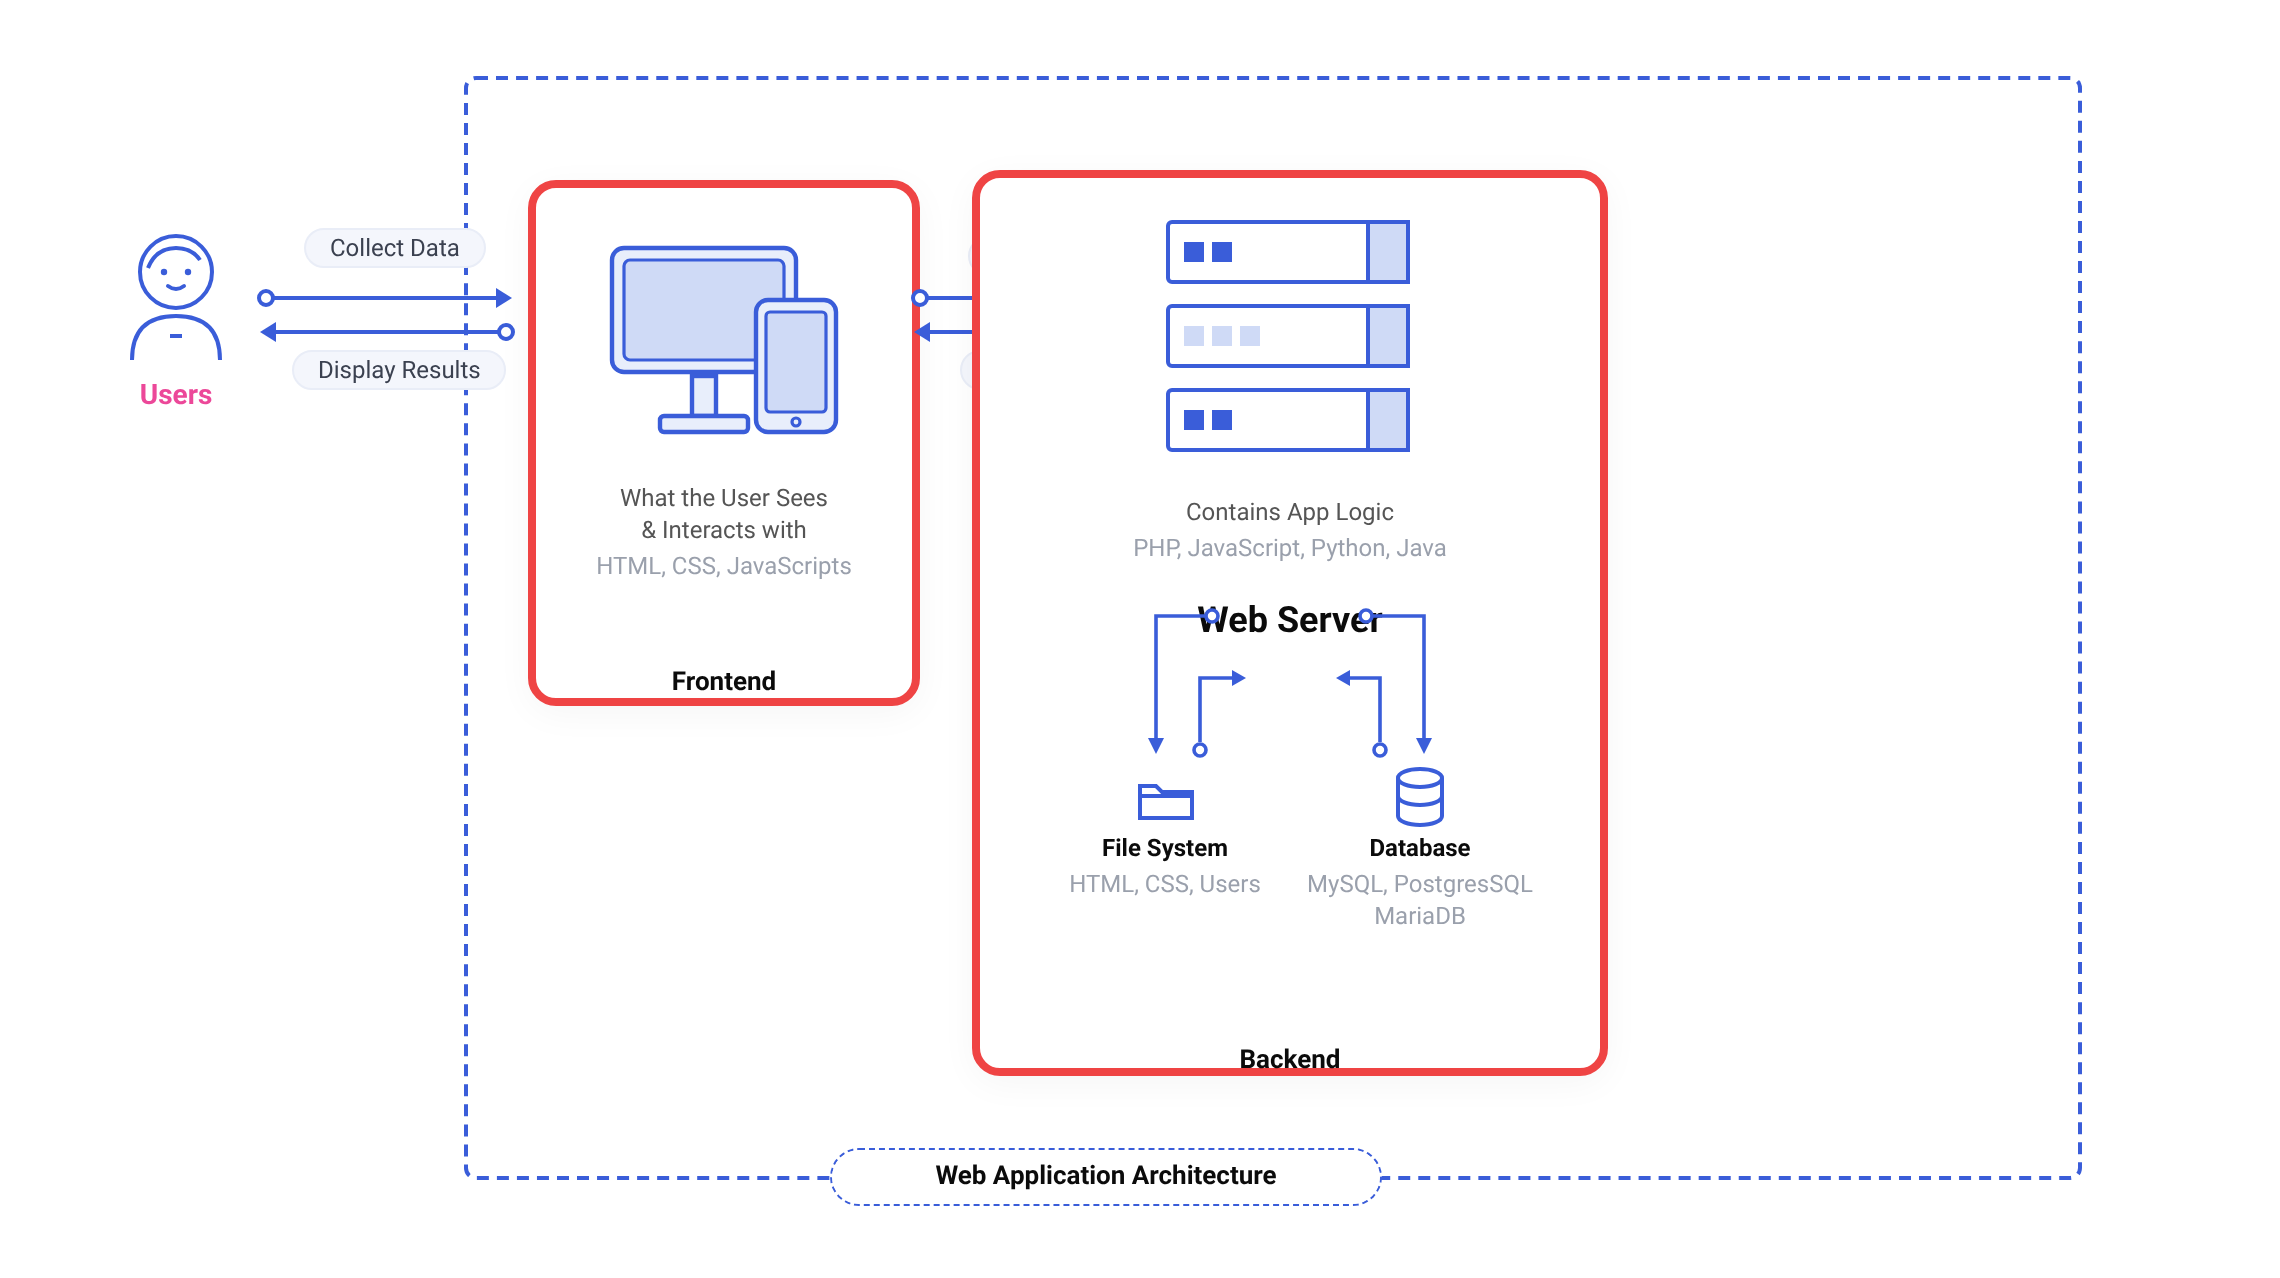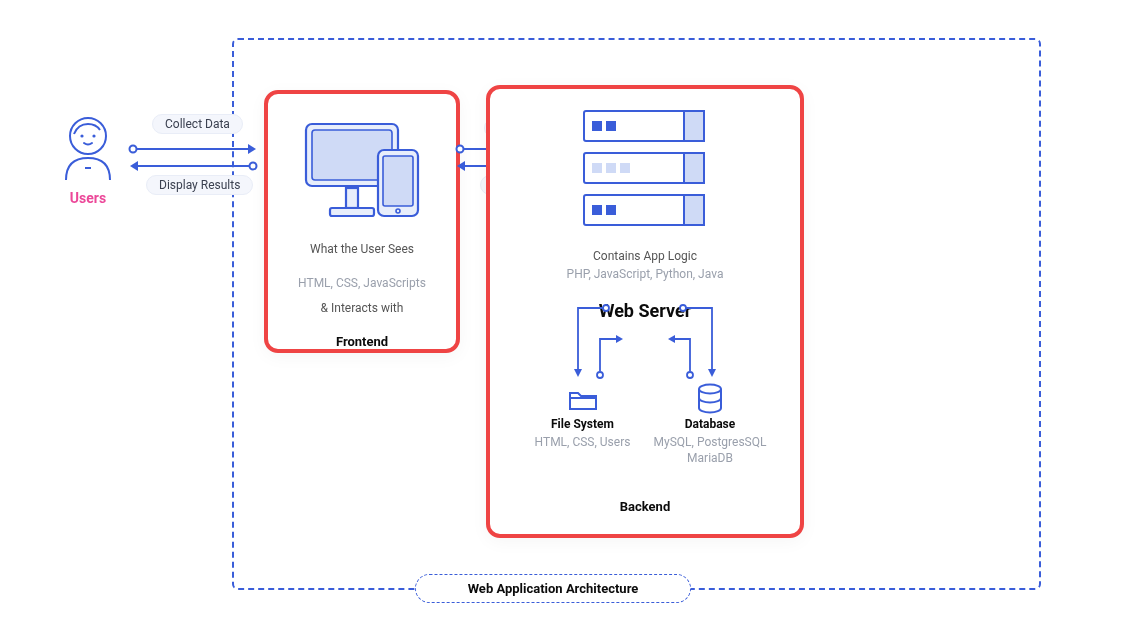--- a/index.html
+++ b/index.html
@@ -59,21 +59,21 @@
       <rect x="4" y="4" width="92" height="62" rx="6" ry="6" fill="#e8eefb" stroke="#3a5dd9" stroke-width="2.2"></rect>
       <rect x="10" y="10" width="80" height="50" rx="3" ry="3" fill="#cfdaf6" stroke="#3a5dd9" stroke-width="1.6"></rect>
       <rect x="44" y="68" width="12" height="20" fill="#e8eefb" stroke="#3a5dd9" stroke-width="2.2"></rect>
       <rect x="28" y="88" width="44" height="8" rx="2" ry="2" fill="#e8eefb" stroke="#3a5dd9" stroke-width="2.2"></rect>
 
       <rect x="76" y="30" width="40" height="66" rx="6" ry="6" fill="#e8eefb" stroke="#3a5dd9" stroke-width="2.2"></rect>
       <rect x="81" y="36" width="30" height="50" rx="2" ry="2" fill="#cfdaf6" stroke="#3a5dd9" stroke-width="1.6"></rect>
       <circle cx="96" cy="91" r="2" fill="none" stroke="#3a5dd9" stroke-width="1.6"></circle>
     </svg>
     <div class="sub" style="position:absolute;left:0;right:0;top:148px;">What the User Sees</div>
-    <div class="sub" style="position:absolute;left:0;right:0;top:164px;margin-top:43px;">&amp; Interacts with</div>
+    <div class="sub" style="position:absolute;left:0;right:0;top:164px;">&amp; Interacts with</div>
     <div class="tech" style="position:absolute;left:0;right:0;top:182px;">HTML, CSS, JavaScripts</div>
     <div class="section-title" style="position:absolute;left:0;right:0;top:214px;margin-top:26px;">Frontend</div>
   </div>
 
   <svg class="box" style="left:455px;top:143px;width:110px;height:12px" viewBox="0 0 110 12">
     <circle cx="5" cy="6" r="3.5" fill="#fff" stroke="#3a5dd9" stroke-width="2"></circle>
     <line x1="9" y1="6" x2="100" y2="6" stroke="#3a5dd9" stroke-width="2"></line>
     <path d="M100 1 L108 6 L100 11 Z" fill="#3a5dd9"></path>
   </svg>
   <div class="small-pill" style="left:484px;top:118px;">Request</div>
@@ -141,16 +141,16 @@
       <ellipse cx="13" cy="5" rx="11" ry="4.5" fill="none" stroke="#3a5dd9" stroke-width="2"></ellipse>
       <path d="M2 5 V24" stroke="#3a5dd9" stroke-width="2" fill="none"></path>
       <path d="M24 5 V24" stroke="#3a5dd9" stroke-width="2" fill="none"></path>
       <path d="M2 14 a11 4.5 0 0 0 22 0" stroke="#3a5dd9" stroke-width="2" fill="none"></path>
       <path d="M2 24 a11 4.5 0 0 0 22 0" stroke="#3a5dd9" stroke-width="2" fill="none"></path>
     </svg>
     <div class="section-title" style="position:absolute;left:160px;top:328px;width:120px;font-size:12px;">Database</div>
     <div class="tech" style="position:absolute;left:160px;top:346px;width:120px;">MySQL, PostgresSQL</div>
     <div class="tech" style="position:absolute;left:160px;top:362px;width:120px;">MariaDB</div>
 
-    <div class="section-title" style="position:absolute;left:0;right:0;top:410px;">Backend</div>
+    <div class="section-title" style="position:absolute;left:0;right:0;top:434px;">Backend</div>
   </div>
 
 </div>
 
 </body></html>

